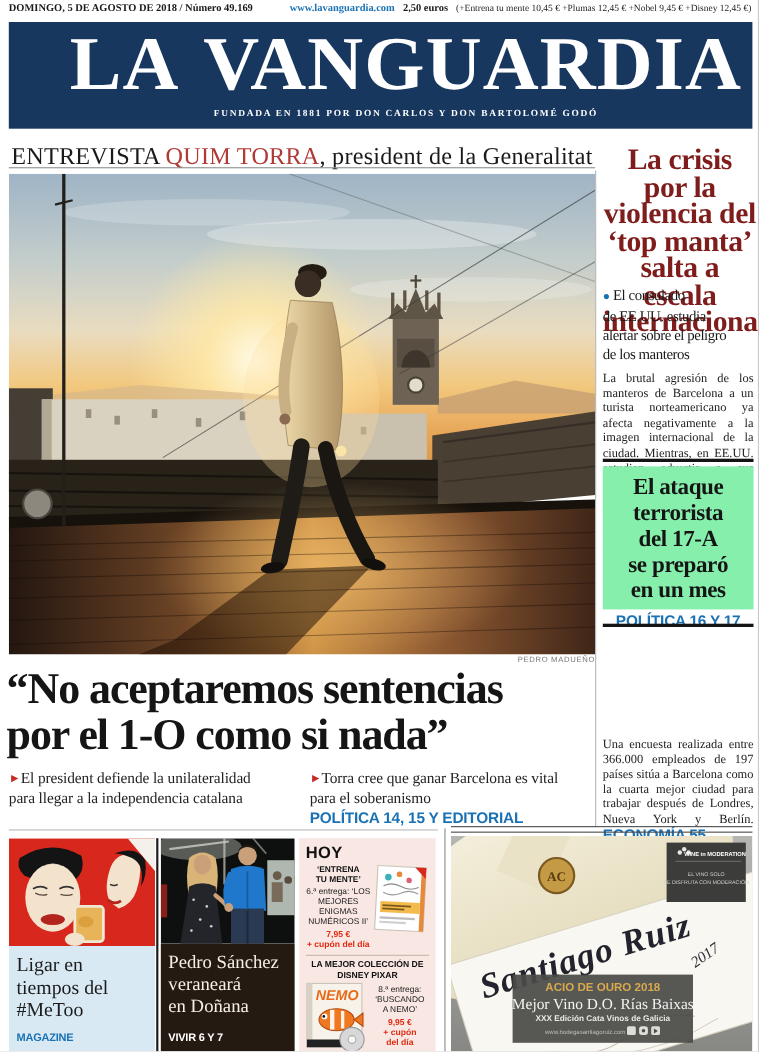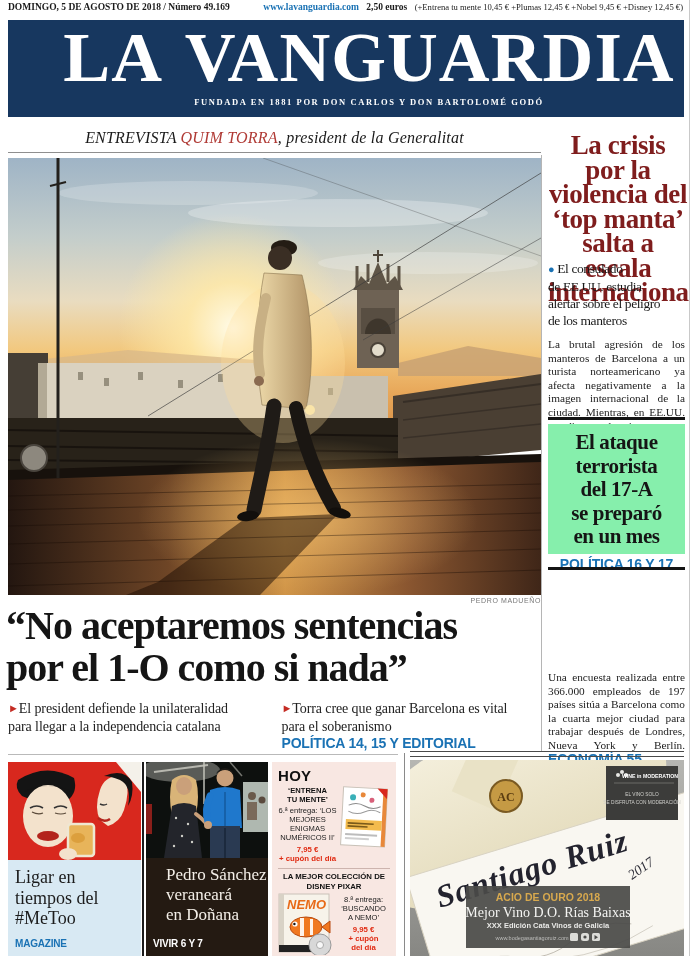--- a/index.html
+++ b/index.html
@@ -21,21 +21,21 @@
   .topbar .right-group span { margin-left:5px; }
 
   
   .masthead { left:8px; top:20px; width:676px; height:97px; background:#17375F; text-align:center;padding-left:46px; }
   .masthead h1 { color:#fff; font-family:"Liberation Serif", serif; font-weight:bold;
                  font-size:69px; line-height:76px; letter-spacing:1px; word-spacing:8px;
                  transform:scaleX(1.02); transform-origin:center; }
   .masthead .founded { color:#fff; font-size:8.5px; letter-spacing:1.6px; font-weight:bold; margin-top:1px; }
 
   
-  .kicker { left:8px; top:129px; width:533px; text-align:center; font-size:16px; letter-spacing:.2px;font-style:italic; }
+  .kicker { left:8px; top:129px; width:533px; text-align:center; font-size:22px; letter-spacing:.2px; }
   .kicker .name { color:#B03A35; }
   .kicker-rule { left:8px; top:152px; width:533px; height:1px; background:#8f8f8f; }
   .vrule-main { left:541px; top:155px; width:1px; height:597px; background:#b5b5b5; }
 
   
   .mainphoto { left:8px; top:158px; width:533px; height:437px; }
   .credit { left:8px; top:597px; width:533px; text-align:right; font-family:"Liberation Sans", sans-serif;
             font-size:7px; color:#777; letter-spacing:.6px; }
 
   
@@ -70,21 +70,21 @@
   .ad-dblline { left:410px; top:751px; width:274px; height:6px; border-top:1.5px solid #4a4a4a; border-bottom:1px solid #4a4a4a; }
 
   
   .bbox { top:762px; height:194px; overflow:hidden; }
   .box-metoo { left:8px; width:146px; }
   .box-metoo .cap { position:absolute; left:0; top:98px; width:133px; height:96px; background:#D8E9F3; padding:7px 0 0 7px; }
   .cap-h { font-size:18px; font-weight:normal; line-height:20.5px; white-space:pre-line; color:#1c1c1c; }
   .cap .ref { position:absolute; left:7px; bottom:7px; font-size:10px; }
   .vline1 { left:142px; top:762px; width:2px; height:194px; background:#1c1c1c; }
   .box-sanchez { left:146px; width:122px; }
-  .box-sanchez .cap { position:absolute; left:0; top:96px; width:122px; height:98px; background:#241A12; padding:7px 0 0 20px; }
+  .box-sanchez .cap { position:absolute; left:0; top:96px; width:122px; height:98px; background:#241A12; padding:7px 0 0 7px; }
   .box-sanchez .cap-h { color:#f4efe8; font-size:17px; line-height:20px; }
   .box-sanchez .ref { color:#fff; }
 
   .box-hoy { left:272px; width:124px; background:#F8E7E2; padding:5px 6px; font-family:"Liberation Sans", sans-serif; }
   .hoy-title { font-size:15px; font-weight:900; color:#111; letter-spacing:.3px; }
   .hoy-row { display:flex; gap:3px; align-items:flex-start; margin-top:2px; }
   .hoy-col { flex:1; text-align:center; }
   .hoy-name { font-size:7.6px; font-weight:bold; white-space:pre-line; line-height:9px; color:#111; }
   .hoy-line { font-size:7.6px; white-space:pre-line; line-height:9px; margin-top:2px; color:#222; }
   .hoy-price { font-size:7.8px; font-weight:bold; color:#E02A12; white-space:pre-line; line-height:9px; margin-top:3px; }

